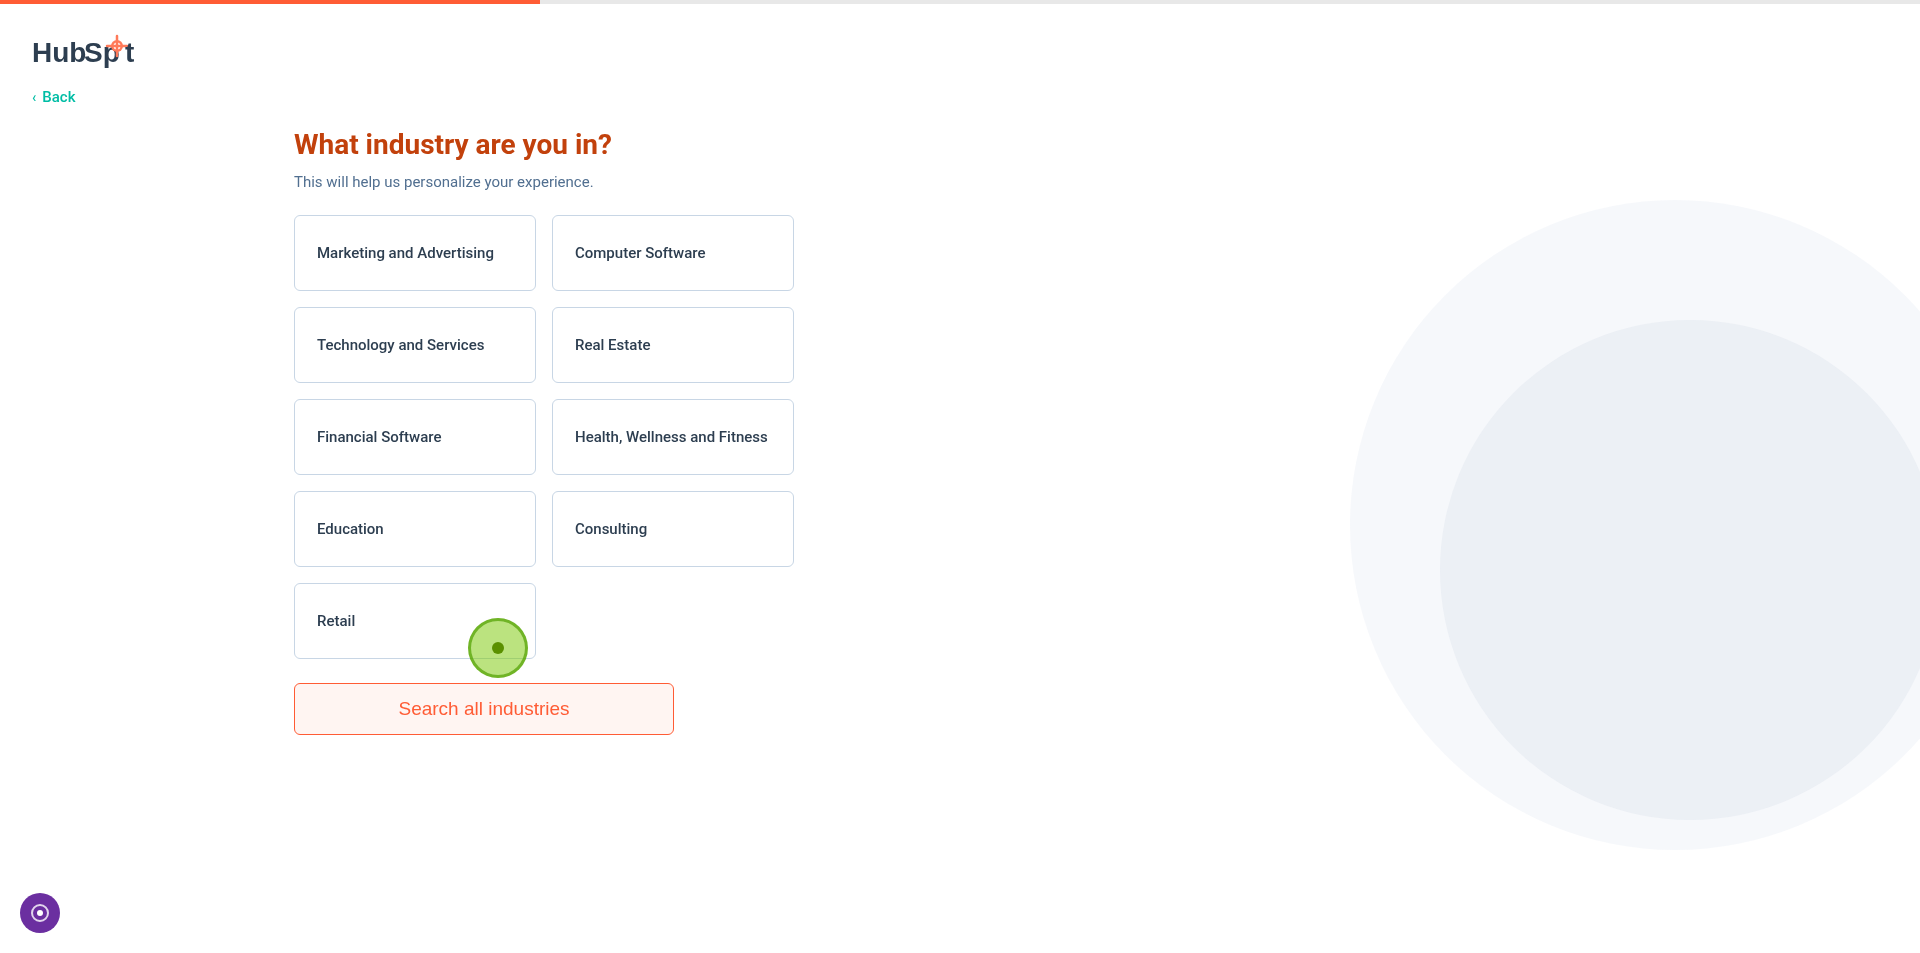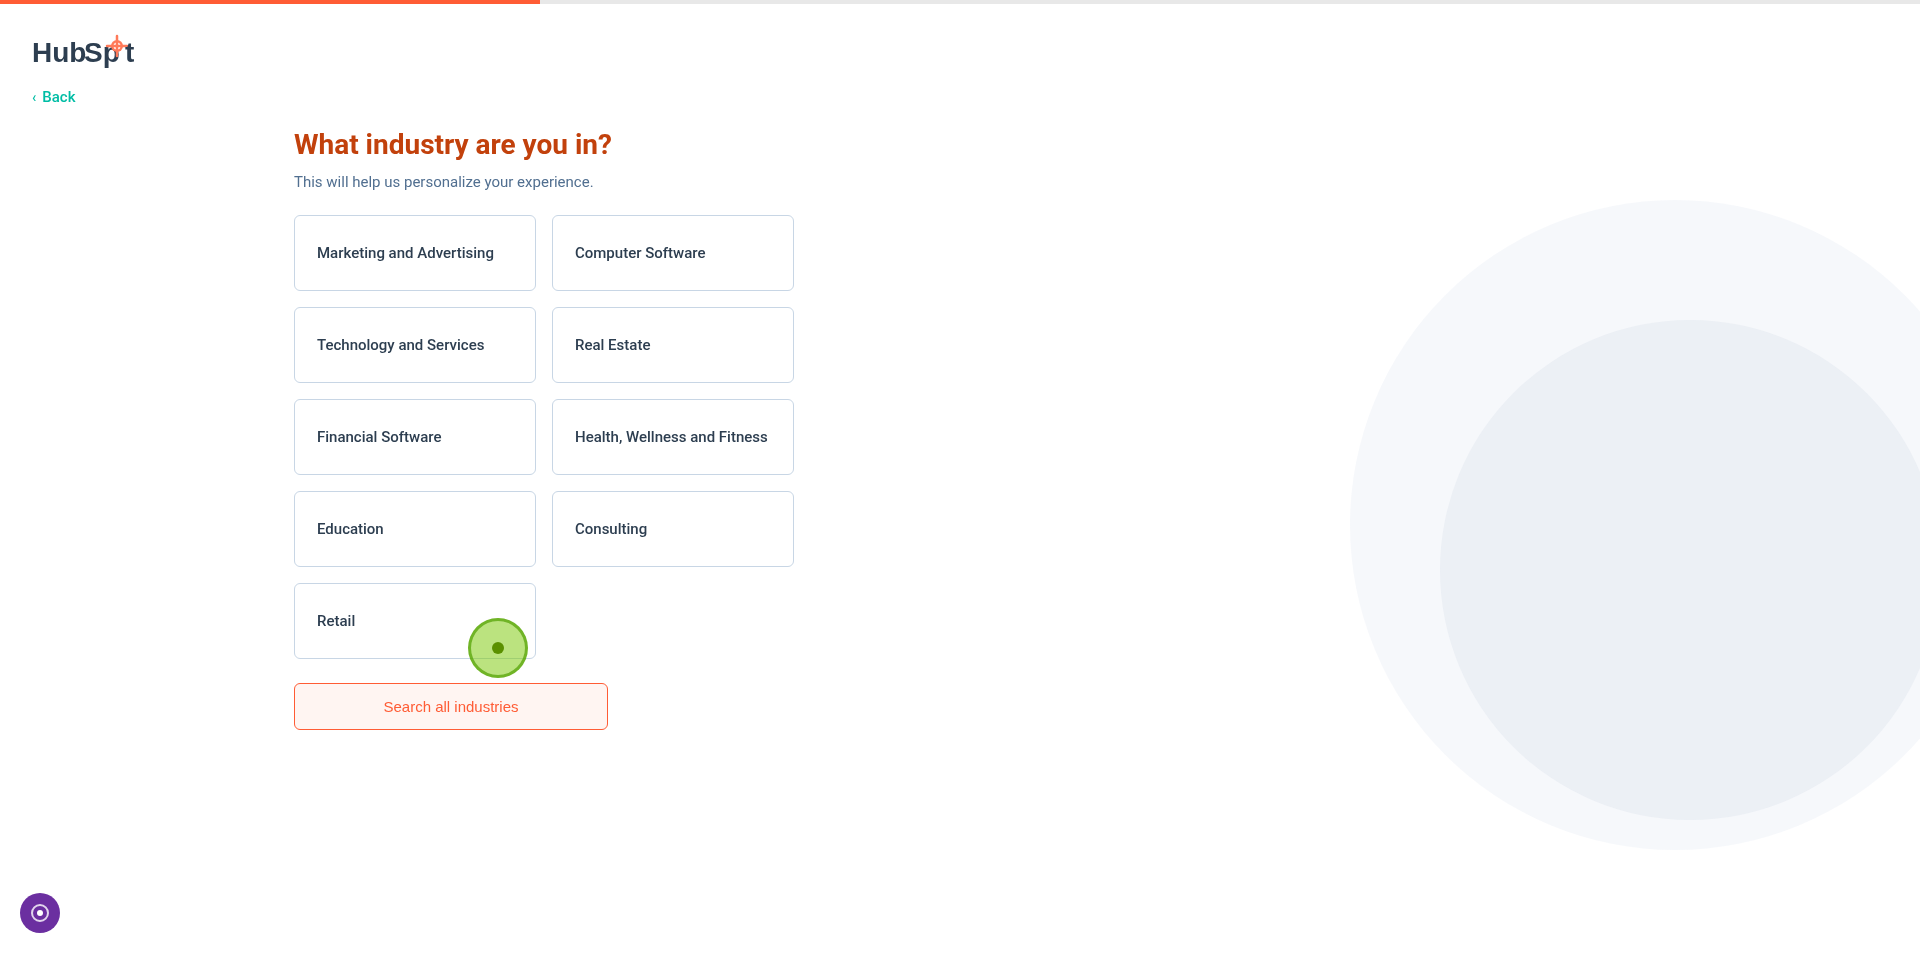--- a/index.html
+++ b/index.html
@@ -114,27 +114,27 @@
 
     .industry-label {
       font-size: 15px;
       font-weight: 500;
       color: #2d3e50;
       line-height: 1.4;
     }
 
     
     .search-btn {
-      width: 314px;
+      width: 380px;
       padding: 14px 20px;
       border: 1.5px solid #ff5c35;
       border-radius: 6px;
       background: #fff5f2;
       color: #ff5c35;
-      font-size: 15px;
+      font-size: 19px;
       font-weight: 500;
       cursor: pointer;
       text-align: center;
       margin-top: 4px;
     }
 
     
     .decorative-right {
       position: absolute;
       right: -80px;

